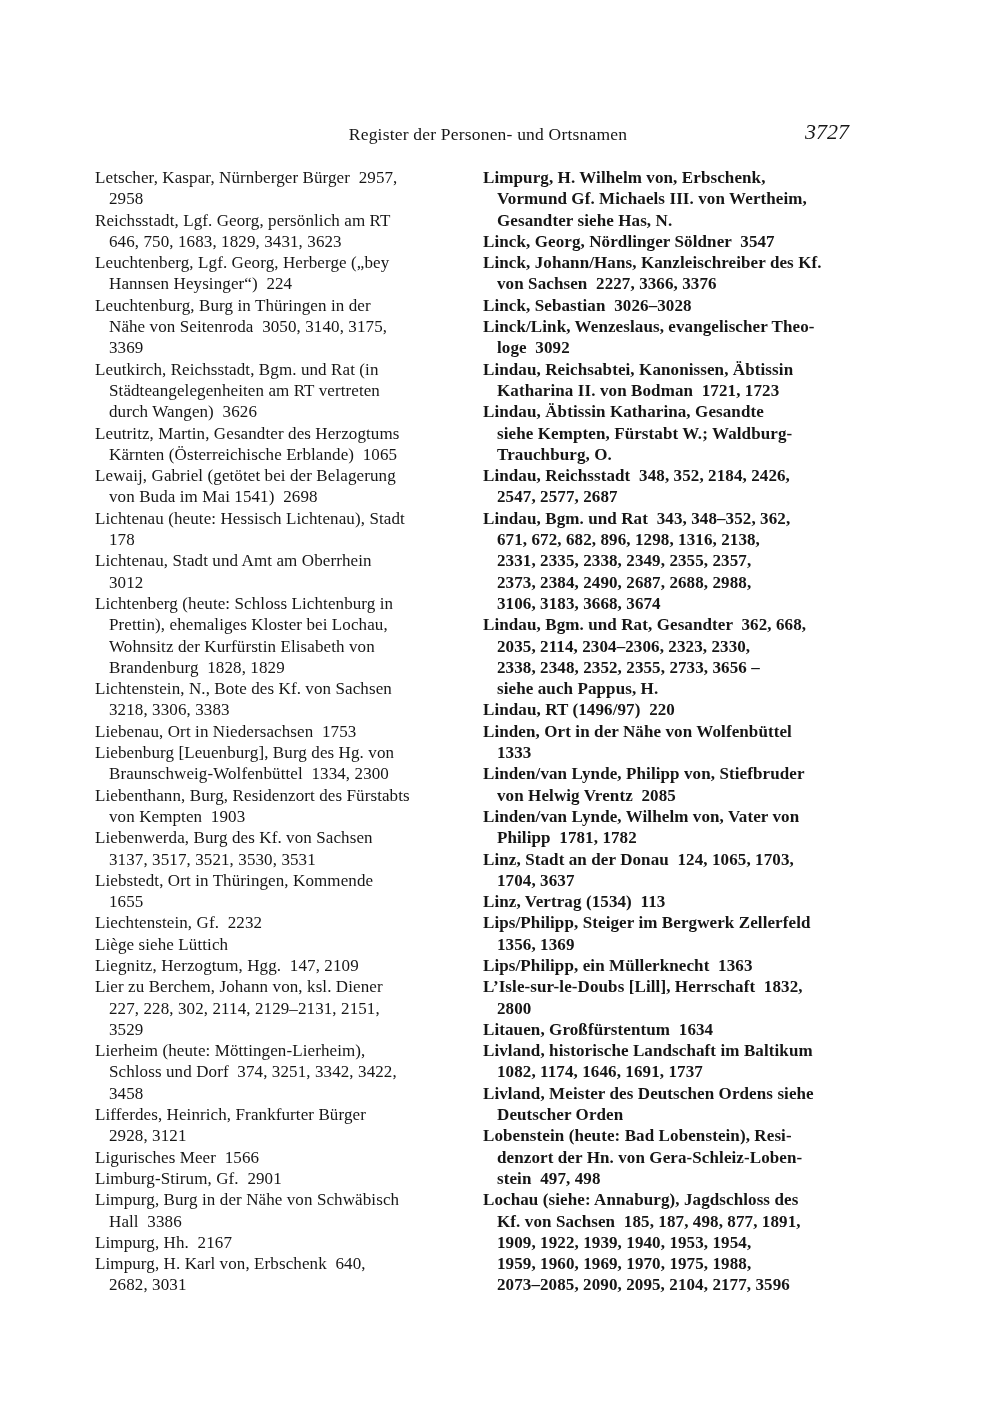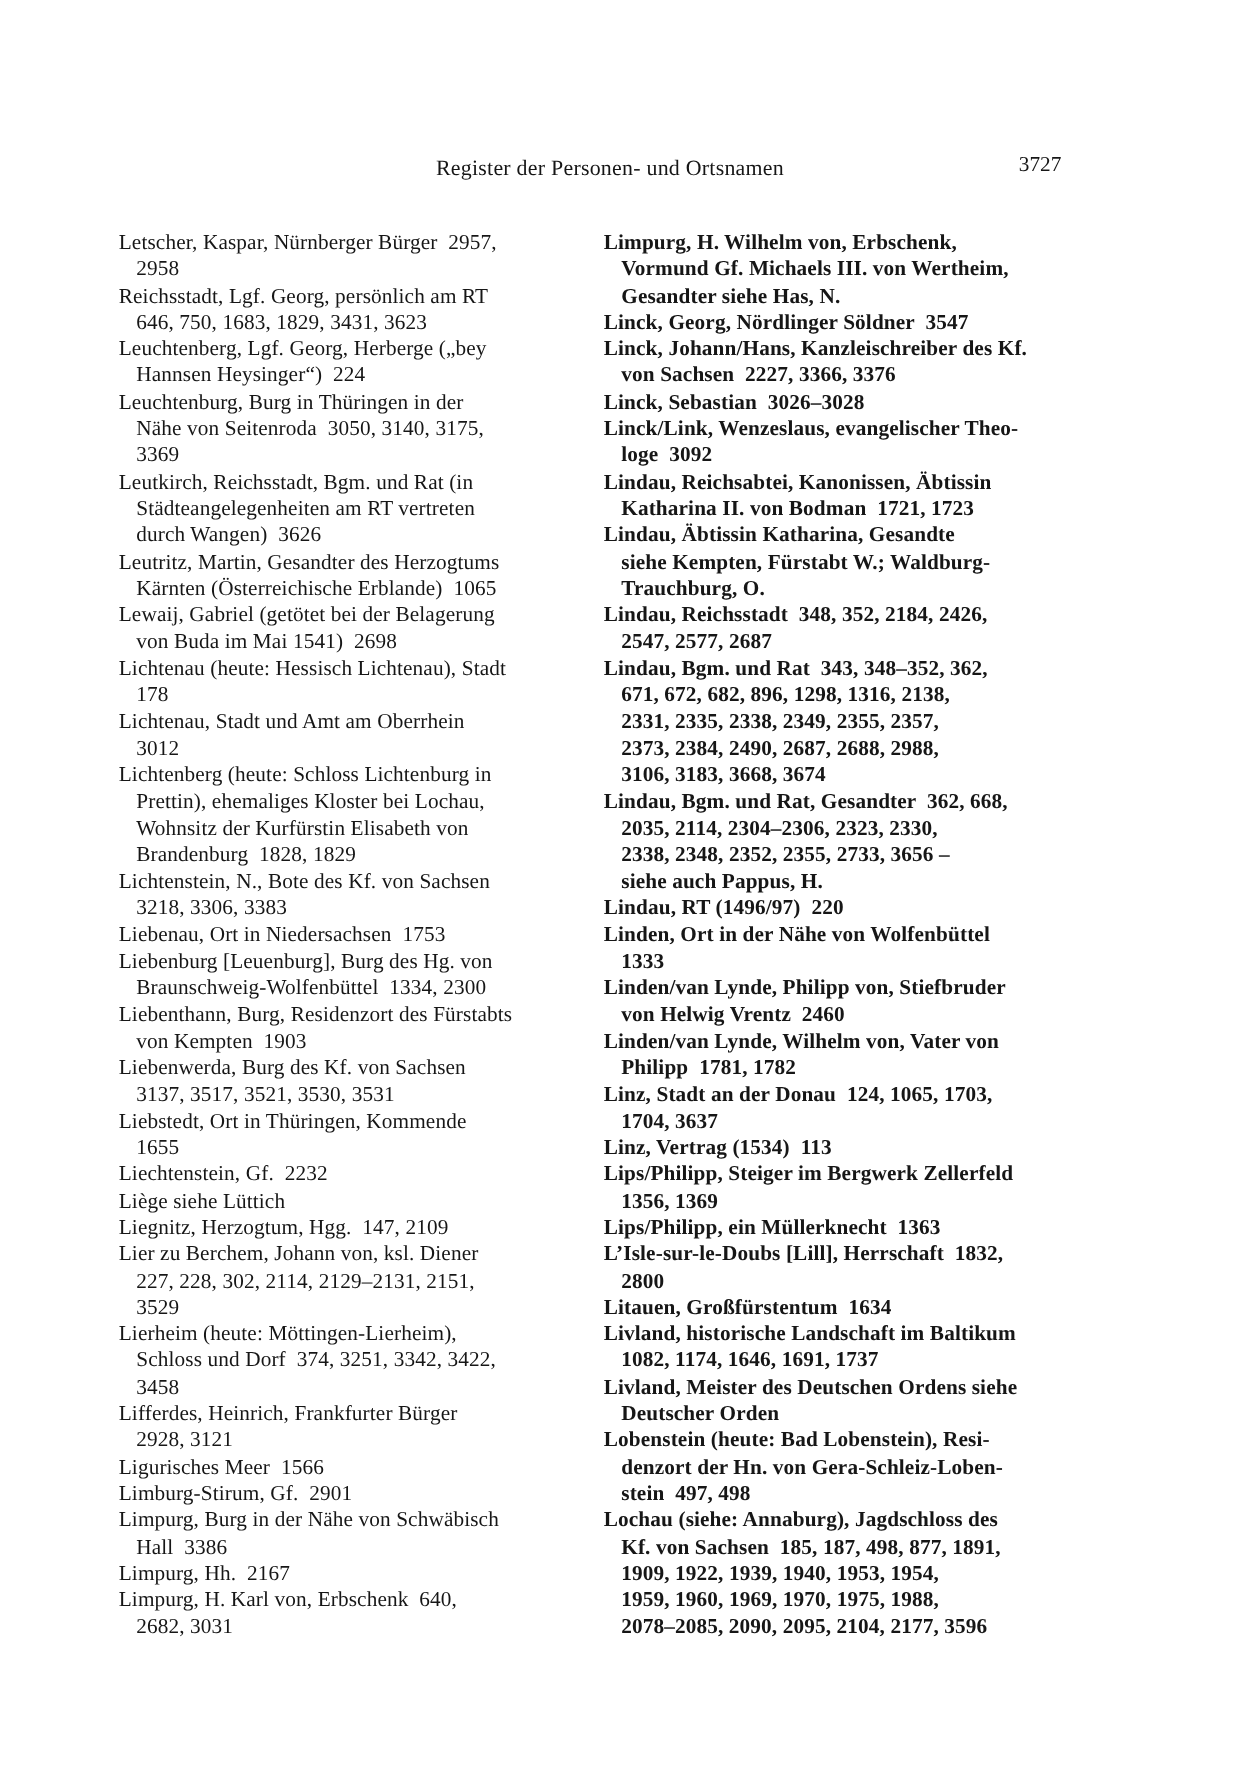--- a/index.html
+++ b/index.html
@@ -33,25 +33,26 @@
     left: 0;
     right: 0;
     text-align: center;
     font-size: 17.5px;
     letter-spacing: 0.2px;
   }
   .page-number {
     position: absolute;
     right: 32px;
     top: -4px;
-    font-size: 17px;
+    font-size: 22px;
     line-height: 26px;
+    font-style: italic;
   }
   .columns {
-    margin-top: 38px;
+    margin-top: 22px;
     display: flex;
     align-items: flex-start;
   }
   .col {
     flex: 0 0 auto;
   }
   .col-left  { width: 388px; }
   .col-right { width: 398px; font-weight: bold; }
   .entry { margin: 0; padding: 0; }
   .line {
@@ -231,21 +232,21 @@
           </div>
           <div class="entry">
             <div class="line first">Lindau, RT (1496/97)  220</div>
           </div>
           <div class="entry">
             <div class="line first">Linden, Ort in der Nähe von Wolfenbüttel</div>
             <div class="line cont">1333</div>
           </div>
           <div class="entry">
             <div class="line first">Linden/van Lynde, Philipp von, Stiefbruder</div>
-            <div class="line cont">von Helwig Vrentz  2460</div>
+            <div class="line cont">von Helwig Vrentz  2085</div>
           </div>
           <div class="entry">
             <div class="line first">Linden/van Lynde, Wilhelm von, Vater von</div>
             <div class="line cont">Philipp  1781, 1782</div>
           </div>
           <div class="entry">
             <div class="line first">Linz, Stadt an der Donau  124, 1065, 1703,</div>
             <div class="line cont">1704, 3637</div>
           </div>
           <div class="entry">
@@ -276,19 +277,19 @@
           <div class="entry">
             <div class="line first">Lobenstein (heute: Bad Lobenstein), Resi-</div>
             <div class="line cont">denzort der Hn. von Gera-Schleiz-Loben-</div>
             <div class="line cont">stein  497, 498</div>
           </div>
           <div class="entry">
             <div class="line first">Lochau (siehe: Annaburg), Jagdschloss des</div>
             <div class="line cont">Kf. von Sachsen  185, 187, 498, 877, 1891,</div>
             <div class="line cont">1909, 1922, 1939, 1940, 1953, 1954,</div>
             <div class="line cont">1959, 1960, 1969, 1970, 1975, 1988,</div>
-            <div class="line cont">2078–2085, 2090, 2095, 2104, 2177, 3596</div>
+            <div class="line cont">2073–2085, 2090, 2095, 2104, 2177, 3596</div>
           </div>
         </div>
     </div>
 
   </div>
 </div>
 
 </body></html>

